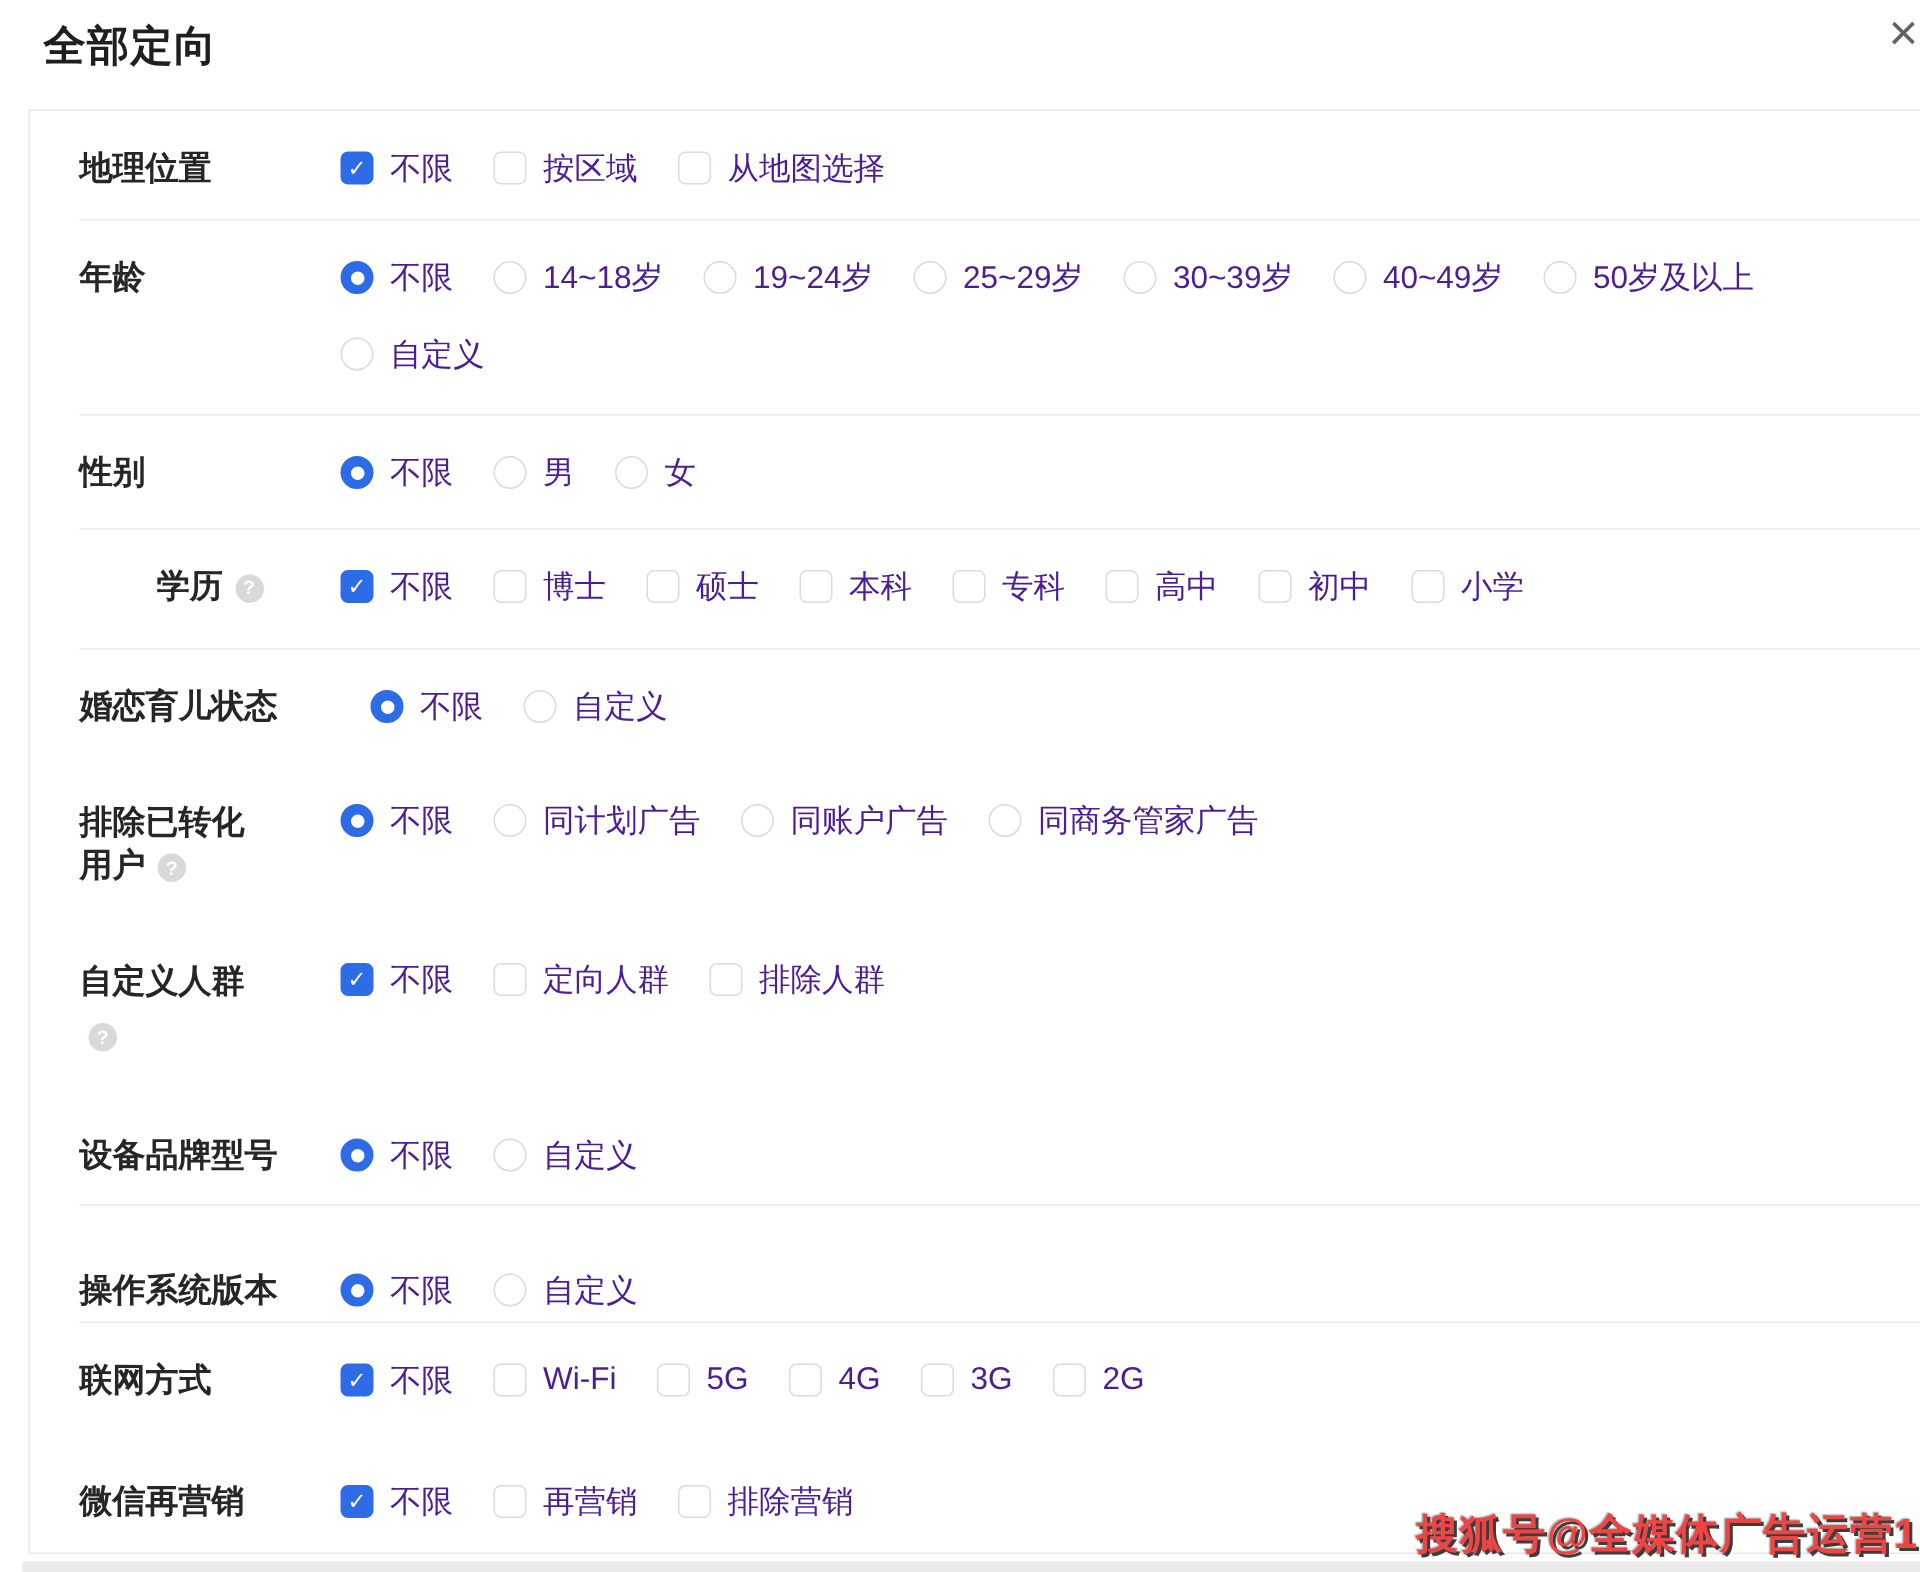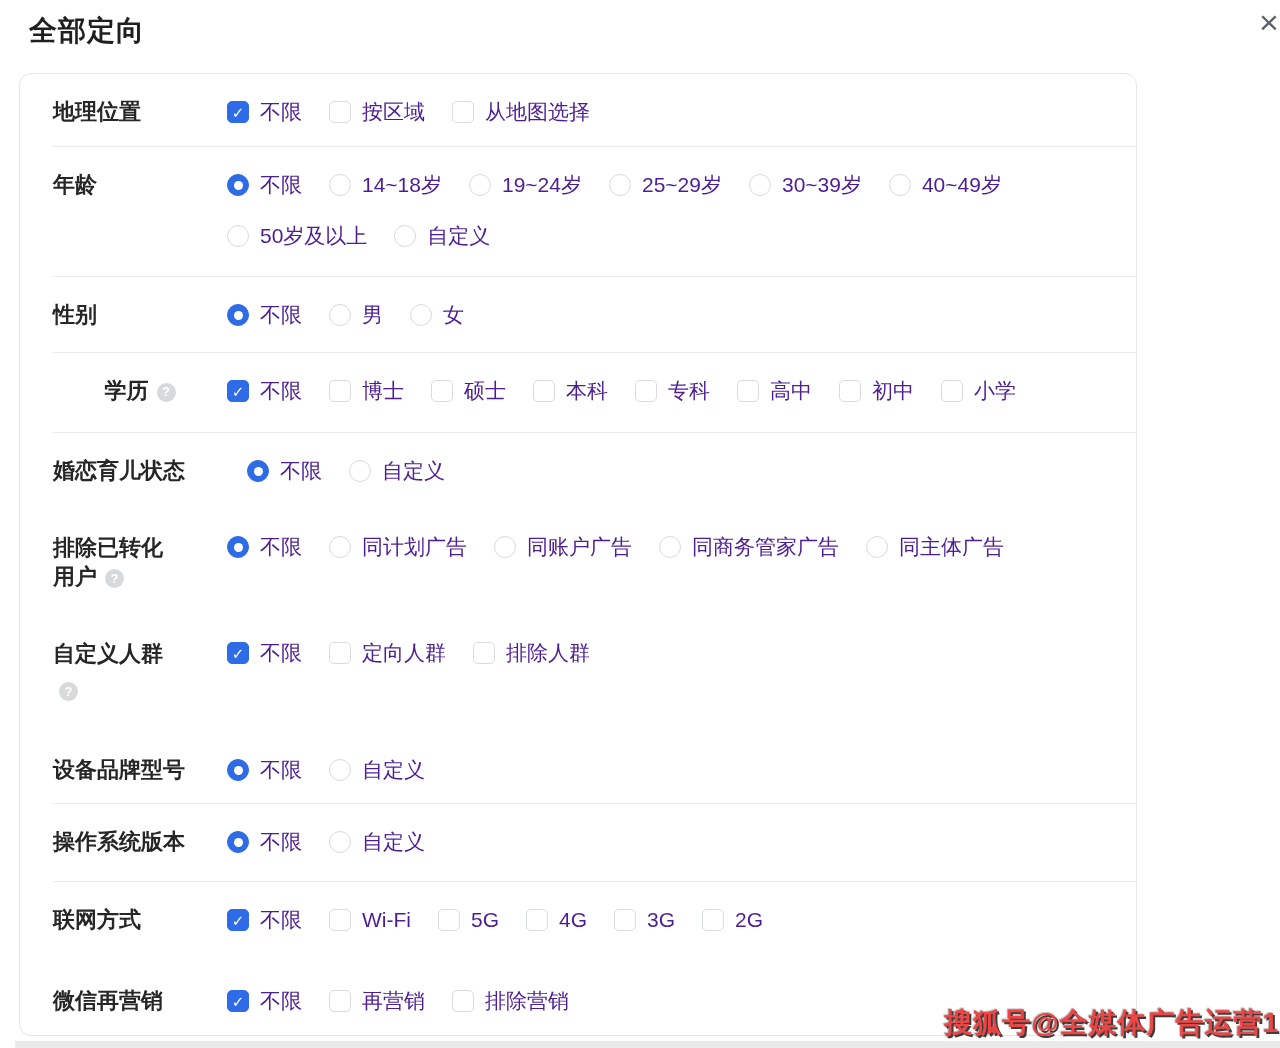--- a/index.html
+++ b/index.html
@@ -7,22 +7,22 @@
               font-family:"Liberation Sans","DejaVu Sans",sans-serif; }
   .stage { position:relative; width:1280px; height:1048px; background:#fff;margin-left:15px; }
 
   
   .page-title { position:absolute; left:14px; top:12px; font-size:28px; font-weight:700;
                 color:#1f1f1f; letter-spacing:1px; }
   .close-btn { position:absolute; right:6px; top:0px; font-size:34px; line-height:44px;
                color:#5f6368; cursor:pointer; width:40px; text-align:center; font-weight:400; }
 
   
-  .panel { position:absolute; left:4px; top:73px; width:1118px; height:963px;
-           border:1px solid #e6e6e6; border-radius:12px; background:#fff; overflow:hidden; }
+  .panel { position:absolute; left:4px; top:73px; width:1262px; height:963px;
+           border:1px solid #e6e6e6; border-radius:0; background:#fff; overflow:hidden; }
 
   
   .row { position:relative; display:flex; align-items:flex-start; padding-left:33px; }
   .row.divided::after { content:""; position:absolute; left:33px; right:0; bottom:0;
                         height:1px; background:#ebebeb; }
   .row-label { width:174px; flex:0 0 174px; padding-top:16px; font-size:22px; font-weight:600;
                color:#262626; }
   .row-label .label-line { line-height:44px; white-space:nowrap; }
   .row-label.multi { padding-top:24px; }
   .row-label.multi .label-line { line-height:29px; }
@@ -216,24 +216,20 @@
               <span class="opt-text">同计划广告</span>
             </label>
             <label class="opt">
               <span class="ctl radio"></span>
               <span class="opt-text">同账户广告</span>
             </label>
             <label class="opt">
               <span class="ctl radio"></span>
               <span class="opt-text">同商务管家广告</span>
             </label>
-            <label class="opt">
-              <span class="ctl radio"></span>
-              <span class="opt-text">同主体广告</span>
-            </label>
           </div>
         </div>
         <div class="row" style="height: 117px;">
           <div class="row-label multi">
             <div class="label-line">自定义人群</div>
             <span class="help below">?</span>
           </div>
           <div class="row-options">
             <label class="opt">
               <span class="ctl checkbox checked">✓</span>
@@ -259,21 +255,21 @@
                 <span class="dot"></span>
               </span>
               <span class="opt-text">不限</span>
             </label>
             <label class="opt">
               <span class="ctl radio"></span>
               <span class="opt-text">自定义</span>
             </label>
           </div>
         </div>
-        <div class="row divided" style="height: 78px;">
+        <div class="row divided" style="height: 78px; align-items: flex-end;">
           <div class="row-label">
             <div class="label-line">操作系统版本</div>
           </div>
           <div class="row-options">
             <label class="opt">
               <span class="ctl radio checked">
                 <span class="dot"></span>
               </span>
               <span class="opt-text">不限</span>
             </label>

